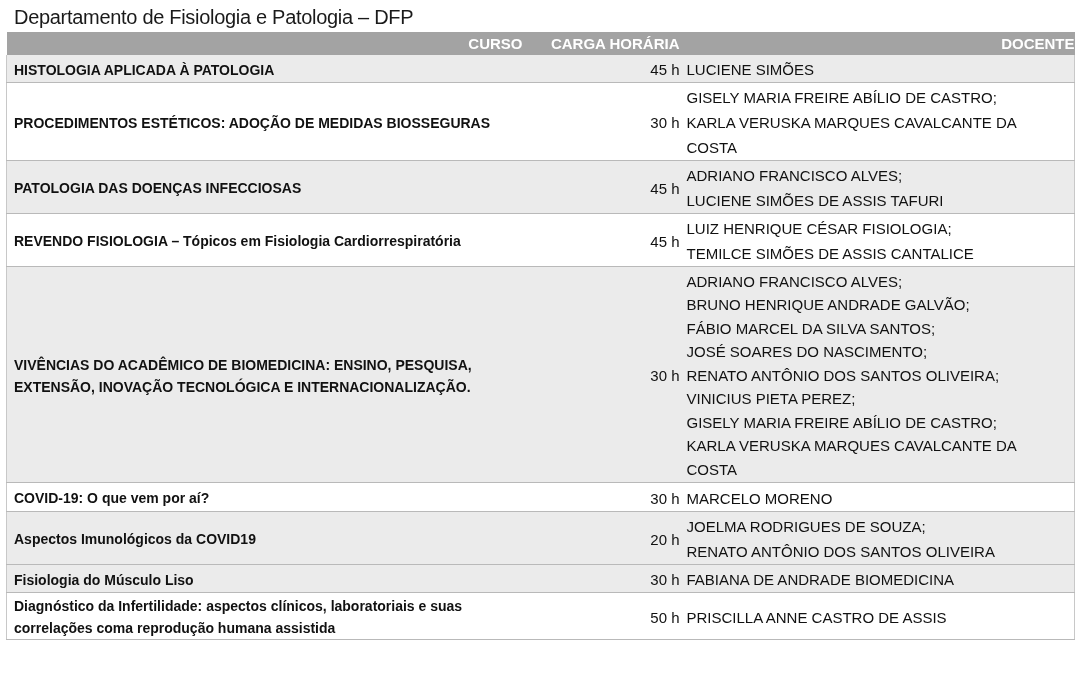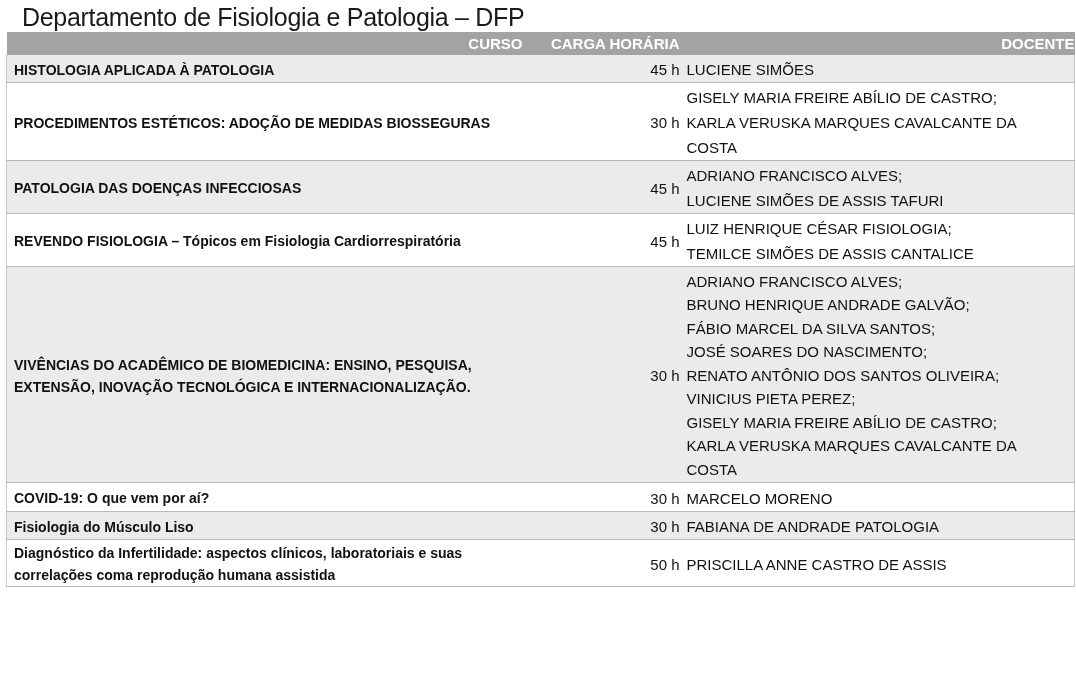--- a/index.html
+++ b/index.html
@@ -1,17 +1,17 @@
 <!DOCTYPE html>
 <html><head>
 <meta charset="utf-8">
 <style>
   html, body { margin: 0; padding: 0; background: #ffffff; }
   body { width: 1076px; height: 689px; overflow: hidden; font-family: "Liberation Sans", "DejaVu Sans", sans-serif; color: #111; }
-  .title { position: absolute; left: 22px; top: 0px; font-size: 25px; font-weight: 400; color: #1a1a1a; letter-spacing: -0.3px; line-height: 34px; white-space: nowrap; }
+  .title { position: absolute; left: 14px; top: 0px; font-size: 20px; font-weight: 400; color: #1a1a1a; letter-spacing: -0.3px; line-height: 34px; white-space: nowrap; }
   table { position: absolute; left: 6px; top: 32px; width: 1068px; border-collapse: collapse; table-layout: fixed; }
   col.c1 { width: 516px; }
   col.c2 { width: 157px; }
   col.c3 { width: 395px; }
   th { background: #a3a3a3; color: #ffffff; font-weight: 700; font-size: 15px; text-align: right; padding: 0 0 0 7px; height: 23px; line-height: 23px; white-space: nowrap; }
   th.hours { padding-left: 12px; }
   td { font-size: 15px; line-height: 25px; vertical-align: middle; border-bottom: 1px solid #b9b9b9; padding: 2px 0 0 7px; }
   tr.alt td { background: #ebebeb; }
   td.course { font-weight: 700; font-size: 14px; line-height: 22px; border-left: 1px solid #c8c8c8; }
   td.hours { text-align: right; padding-left: 65px; }
@@ -94,27 +94,35 @@
     </tr>
 
     <tr style="height:29px">
       <td class="course">COVID-19: O que vem por aí?</td>
       <td class="hours">30 h</td>
       <td class="teacher">
         <span class="tl">MARCELO MORENO</span>
       </td>
     </tr>
 
+    <tr class="alt" style="height:52px">
+      <td class="course">Aspectos Imunológicos da COVID19</td>
+      <td class="hours">20 h</td>
+      <td class="teacher">
+        <span class="tl">JOELMA RODRIGUES DE SOUZA;</span>
+        <span class="tl">RENATO ANTÔNIO DOS SANTOS OLIVEIRA</span>
+      </td>
+    </tr>
 
 
     <tr class="alt" style="height:27px">
       <td class="course">Fisiologia do Músculo Liso</td>
       <td class="hours">30 h</td>
       <td class="teacher">
-        <span class="tl">FABIANA DE ANDRADE PATOLOGIA</span>
+        <span class="tl">FABIANA DE ANDRADE BIOMEDICINA</span>
       </td>
     </tr>
 
     <tr style="height:46px">
       <td class="course">
         <span class="tl">Diagnóstico da Infertilidade: aspectos clínicos, laboratoriais e suas</span>
         <span class="tl">correlações coma reprodução humana assistida</span>
       </td>
       <td class="hours">50 h</td>
       <td class="teacher">

